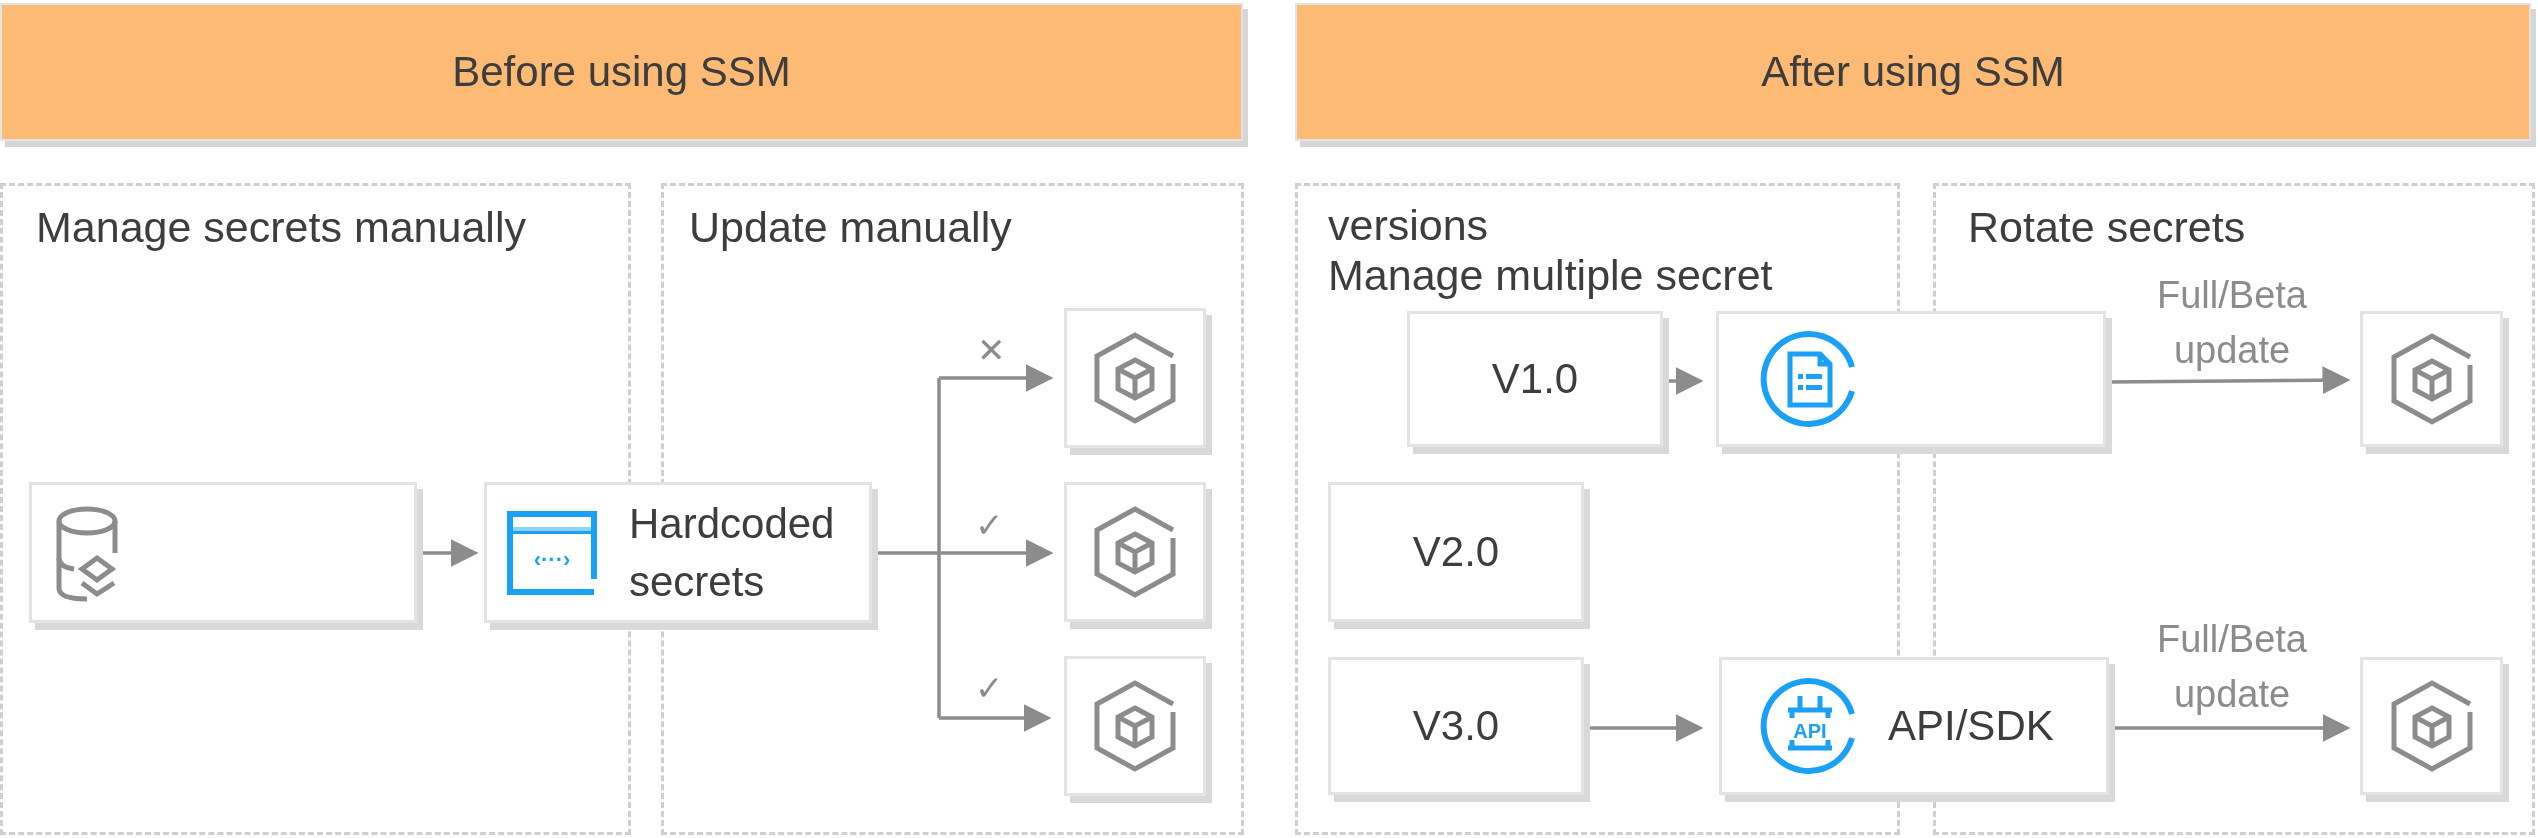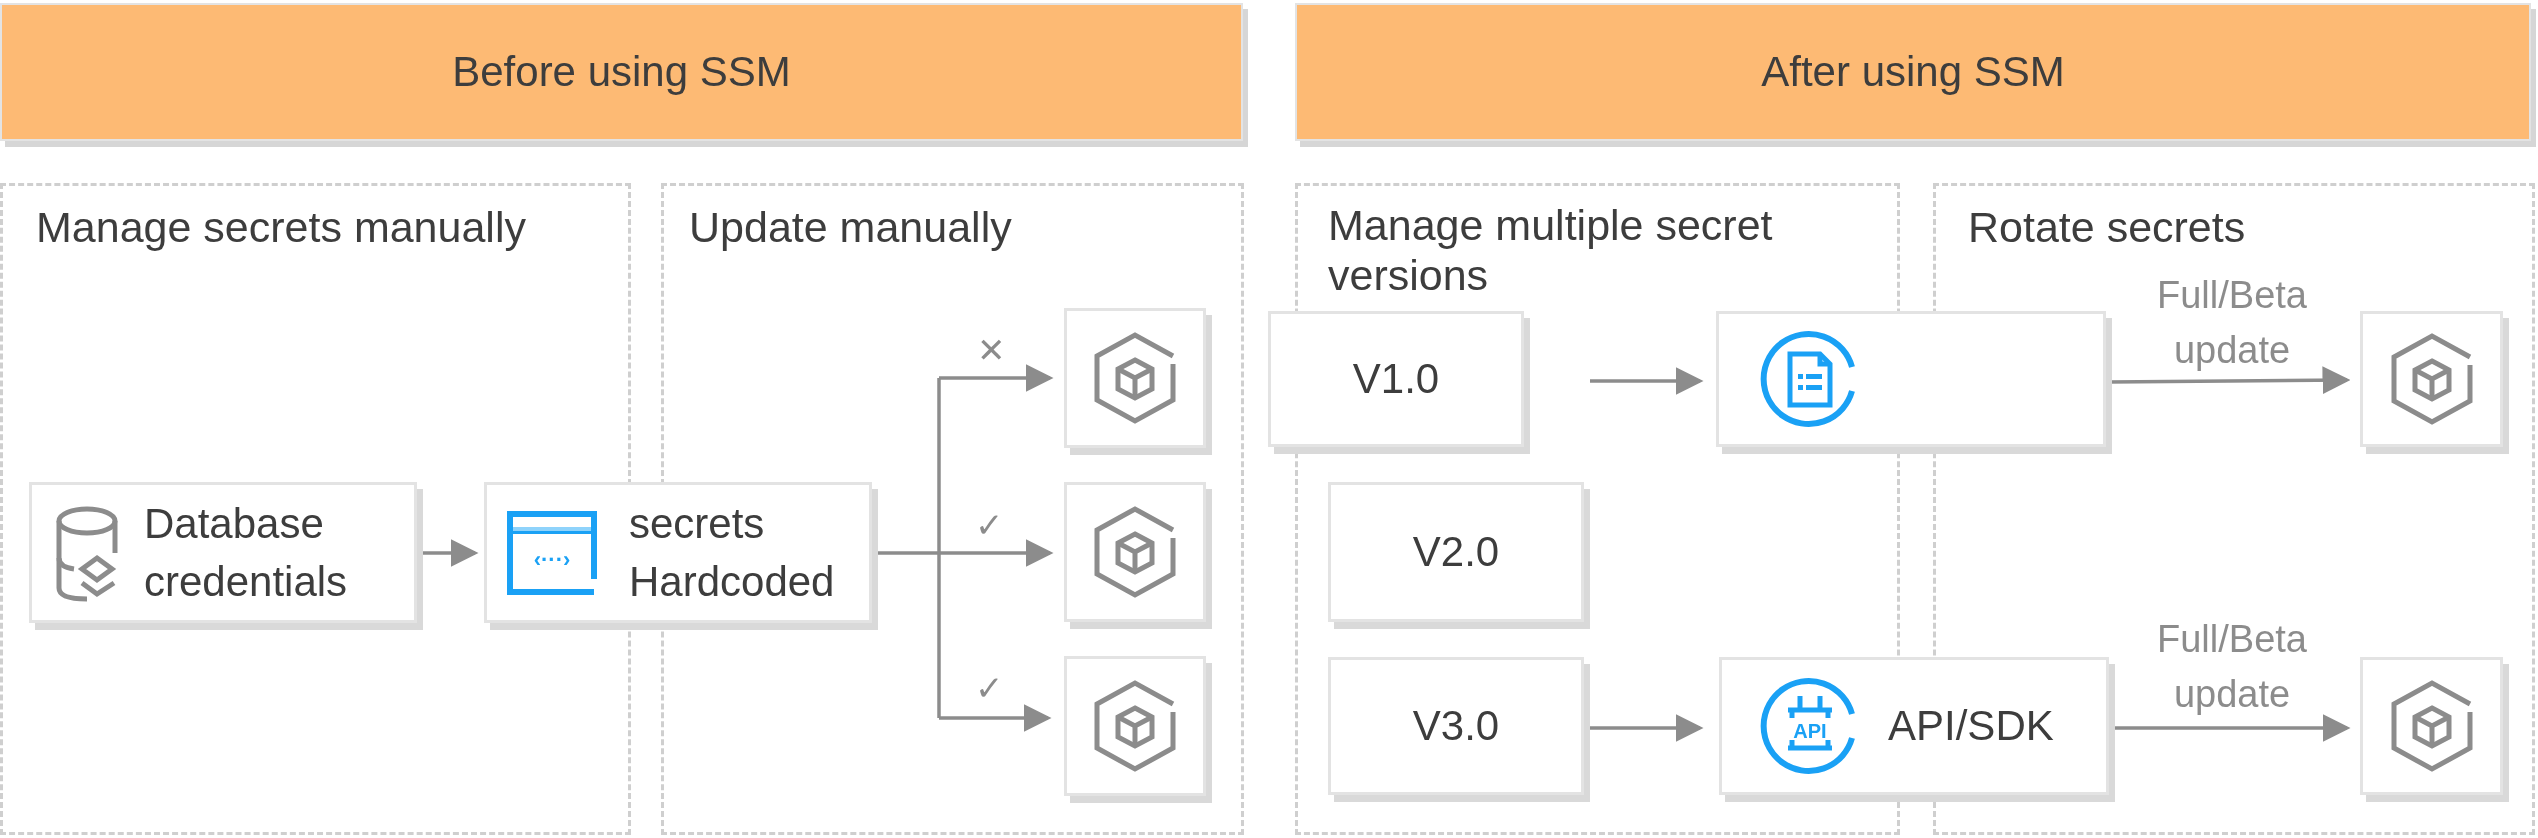--- a/index.html
+++ b/index.html
@@ -30,22 +30,22 @@
 </div>
 
 <div class="panel" style="left:0; width:631px;text-align:right;">
   <div class="panel-title">Manage secrets manually</div>
 </div>
 <div class="panel" style="left:661px; width:583px;">
   <div class="panel-title" style="left:25px;">Update manually</div>
 </div>
 <div class="panel" style="left:1295px; width:605px;">
   <div class="panel-title" style="left:30px; top:14px;">
+    <div>versions</div>
     <div>Manage multiple secret</div>
-    <div>versions</div>
   </div>
 </div>
 <div class="panel" style="left:1933px; width:602px;">
   <div class="panel-title" style="left:32px;">Rotate secrets</div>
 </div>
 
 <svg class="lines" width="2538" height="838">
   <defs>
     <marker id="ah" markerWidth="8" markerHeight="8" refX="7" refY="4" orient="auto" markerUnits="strokeWidth">
       <path d="M0,0 L8,4 L0,8 Z" fill="#8c8c8c"></path>
@@ -73,39 +73,35 @@
   <svg width="70" height="100" viewBox="0 0 70 100" style="margin-left:20px; margin-right:22px;">
     <g stroke="#8c8c8c" stroke-width="5" fill="none">
       <ellipse cx="35" cy="18" rx="28" ry="12"></ellipse>
       <path d="M7,18 V85 Q7,96 35,96"></path>
       <path d="M63,18 V50"></path>
       <path d="M7,55 Q7,64 22,66"></path>
       <path d="M45,55 L60,66 L45,77 L30,66 Z"></path>
       <path d="M30,80 L45,91 L62,80"></path>
     </g>
   </svg>
-  <div class="card-text">
-    <div>Database</div>
-    <div>credentials</div>
-  </div>
 </div>
 
 <div class="card" style="left:484px; top:482px; width:388px; height:141px;">
   <svg width="90" height="84" viewBox="0 0 90 84" style="margin-left:20px; margin-right:32px;">
     <g fill="none" stroke="#1aa1f5" stroke-width="6">
       <path d="M3,3 H87 V20 H3 Z"></path>
       <path d="M3,20 V81 H87"></path>
       <path d="M87,20 V68"></path>
     </g>
     <rect x="6" y="16" width="78" height="4" fill="#8fd3fb"></rect>
     <text x="45" y="56" text-anchor="middle" font-size="22" fill="#1aa1f5" font-family="Liberation Sans, sans-serif" font-weight="bold">‹···›</text>
   </svg>
   <div class="card-text">
+    <div>Hardcoded</div>
     <div>secrets</div>
-    <div>Hardcoded</div>
   </div>
 </div>
 
 <div class="card svc" style="left:1064px; top:308px; width:142px; height:140px;">
   <svg class="cube" width="90" height="96" viewBox="0 0 90 96">
       <g fill="none" stroke="#8c8c8c" stroke-width="5" stroke-linejoin="miter">
         <path d="M83,26 L45,5 L7,26 V70 L45,91 L83,70 V34"></path>
         <path d="M45,30 L62,39 V59 L45,68 L28,59 V39 Z"></path>
         <path d="M28,39 L45,48 L62,39 M45,48 V68"></path>
       </g>
@@ -123,21 +119,21 @@
 <div class="card svc" style="left:1064px; top:656px; width:142px; height:140px;">
   <svg class="cube" width="90" height="96" viewBox="0 0 90 96">
       <g fill="none" stroke="#8c8c8c" stroke-width="5" stroke-linejoin="miter">
         <path d="M83,26 L45,5 L7,26 V70 L45,91 L83,70 V34"></path>
         <path d="M45,30 L62,39 V59 L45,68 L28,59 V39 Z"></path>
         <path d="M28,39 L45,48 L62,39 M45,48 V68"></path>
       </g>
     </svg>
 </div>
 
-<div class="card vcard" style="left:1268px; top:311px; width:256px; height:136px;">
+<div class="card vcard" style="left:1407px; top:311px; width:256px; height:136px;">
   <span class="card-text">V1.0</span>
 </div>
 <div class="card vcard" style="left:1328px; top:482px; width:256px; height:140px;">
   <span class="card-text">V2.0</span>
 </div>
 <div class="card vcard" style="left:1328px; top:657px; width:256px; height:138px;">
   <span class="card-text">V3.0</span>
 </div>
 
 <div class="card" style="left:1716px; top:311px; width:390px; height:136px;">

